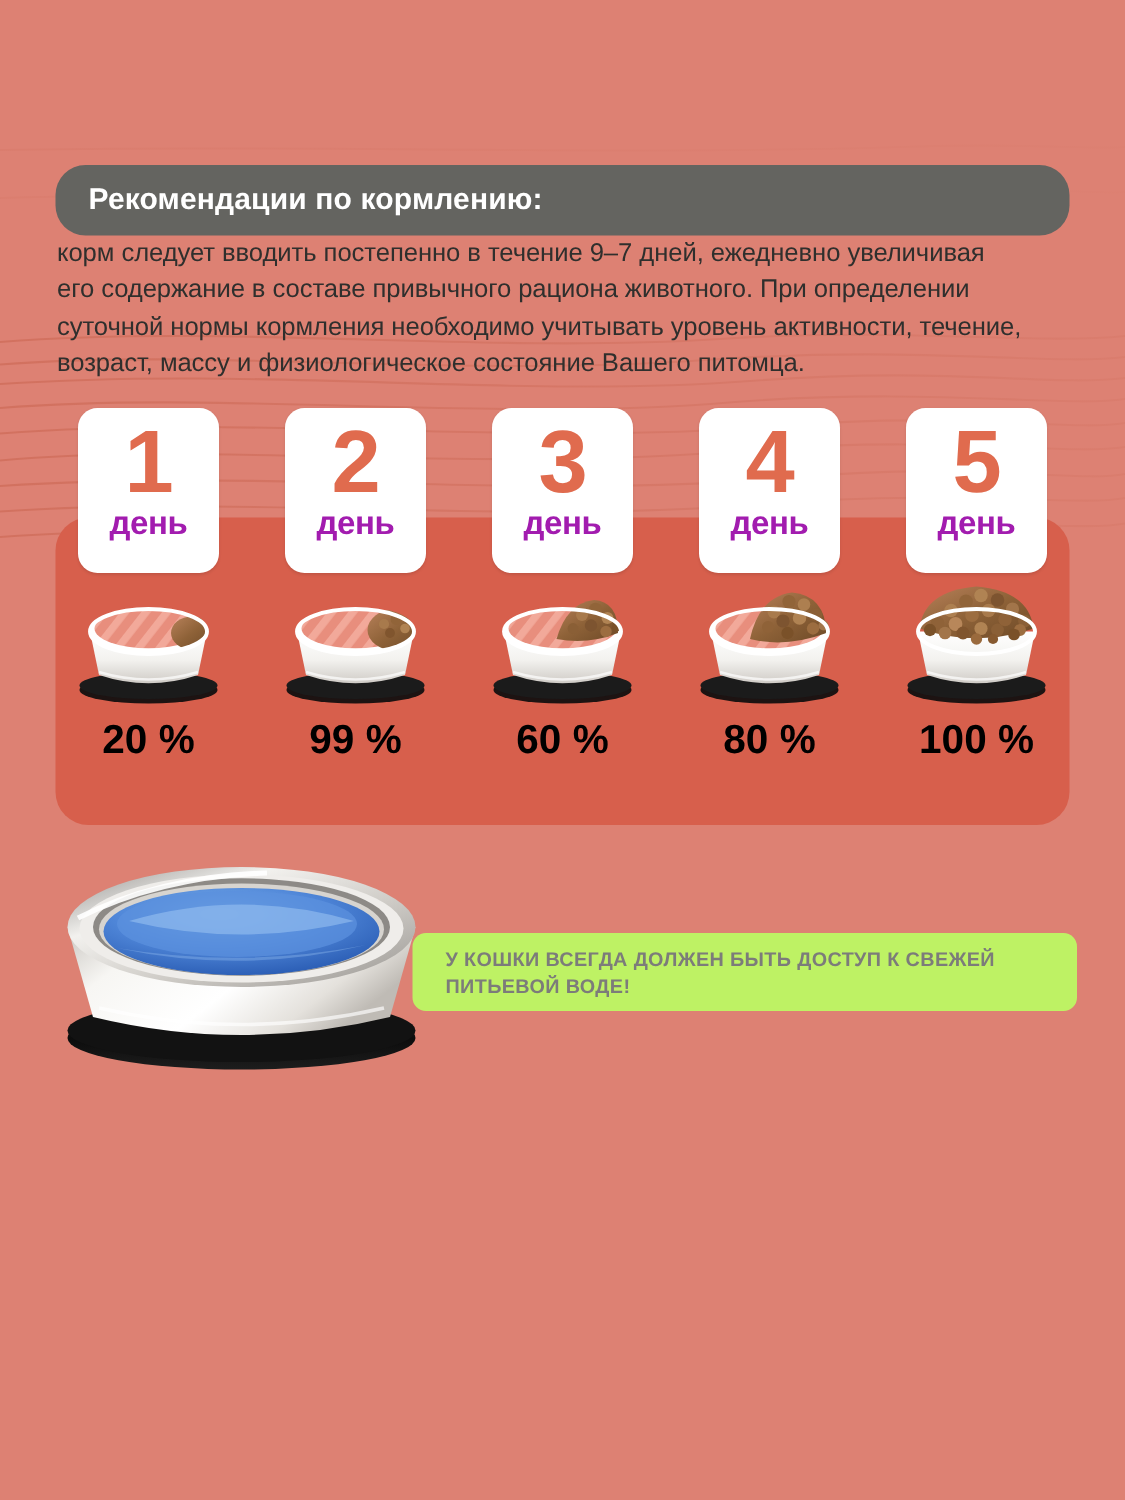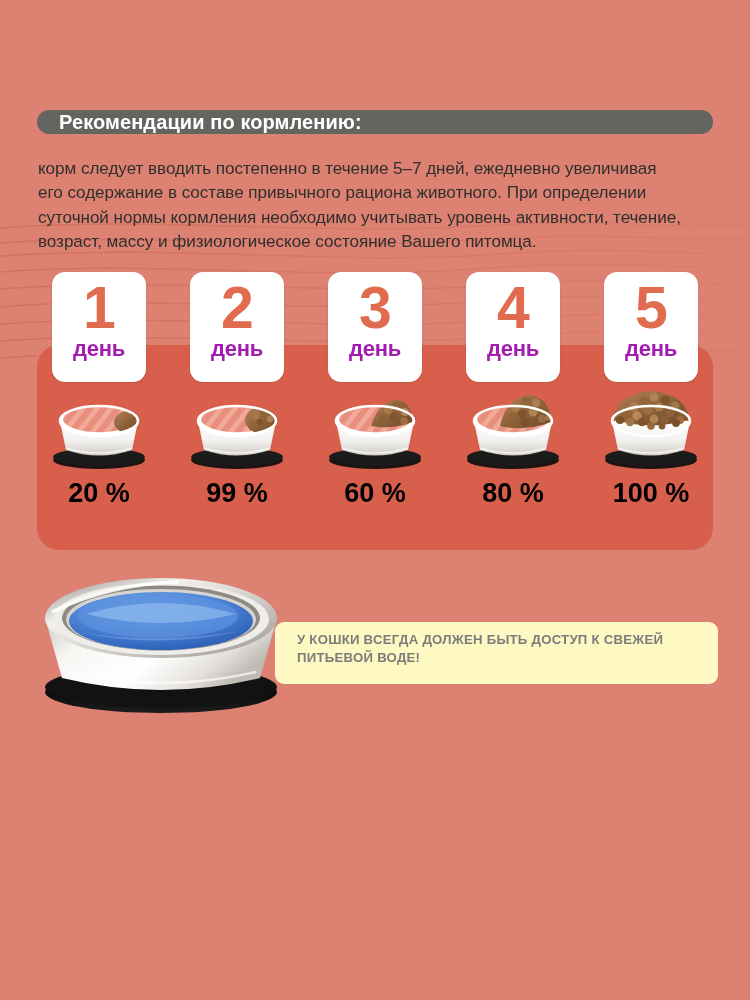--- a/index.html
+++ b/index.html
@@ -31,21 +31,21 @@
     height: 1000px;
     pointer-events: none;
   }
 
   
   .header-bar {
     position: absolute;
     left: 37px;
     top: 110px;
     width: 676px;
-    height: 24px;
+    height: 47px;
     background: #646460;
     border-radius: 20px;
     display: flex;
     align-items: center;
     box-sizing: border-box;
     padding-left: 22px;
   }
   .header-bar .title {
     color: #ffffff;
     font-size: 20px;
@@ -151,22 +151,22 @@
     left: 28px;
     top: 574px;
     width: 270px;
     height: 140px;
   }
   .water-note {
     position: absolute;
     left: 275px;
     top: 622px;
     width: 443px;
-    height: 62px;
-    background: #fef9c3;
+    height: 52px;
+    background: #bef264;
     border-radius: 9px;
     box-sizing: border-box;
     padding: 9px 18px 0 22px;
   }
   .water-note .line {
     color: #7c7c7a;
     font-size: 13.2px;
     font-weight: bold;
     line-height: 17.5px;
     letter-spacing: 0.25px;
@@ -200,21 +200,21 @@
       <path d="M0,100 C200,96 400,104 600,98 C690,95 730,100 750,98" stroke-opacity="0.25"></path>
       <path d="M0,132 C220,126 420,136 620,128 C700,124 735,130 750,128" stroke-opacity="0.2"></path>
     </g>
   </svg>
 
   <div class="header-bar">
     <span class="title">Рекомендации по кормлению:</span>
   </div>
 
   <div class="intro">
-    <div>корм следует вводить постепенно в течение 5–7 дней, ежедневно увеличивая</div>
+    <div>корм следует вводить постепенно в течение 9–7 дней, ежедневно увеличивая</div>
     <div>его содержание в составе привычного рациона животного. При определении</div>
     <div>суточной нормы кормления необходимо учитывать уровень активности, течение,</div>
     <div>возраст, массу и физиологическое состояние Вашего питомца.</div>
   </div>
 
   <div class="bowls-panel"></div>
 
   <div class="days-row">
 
     <div class="day-col">

